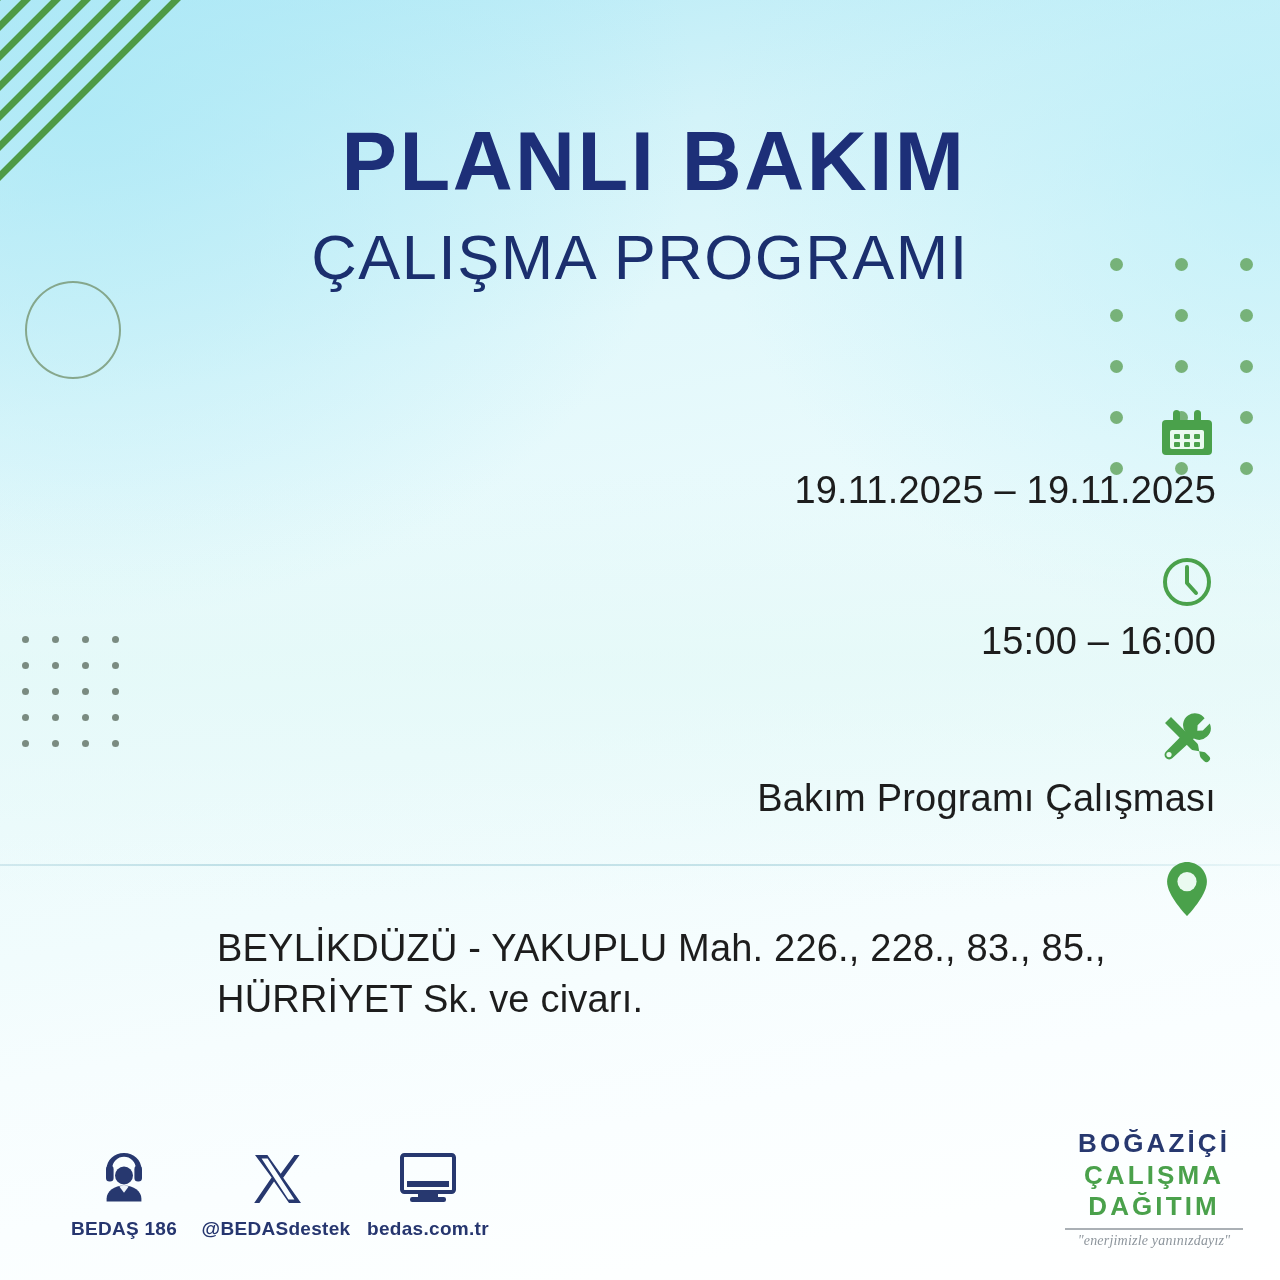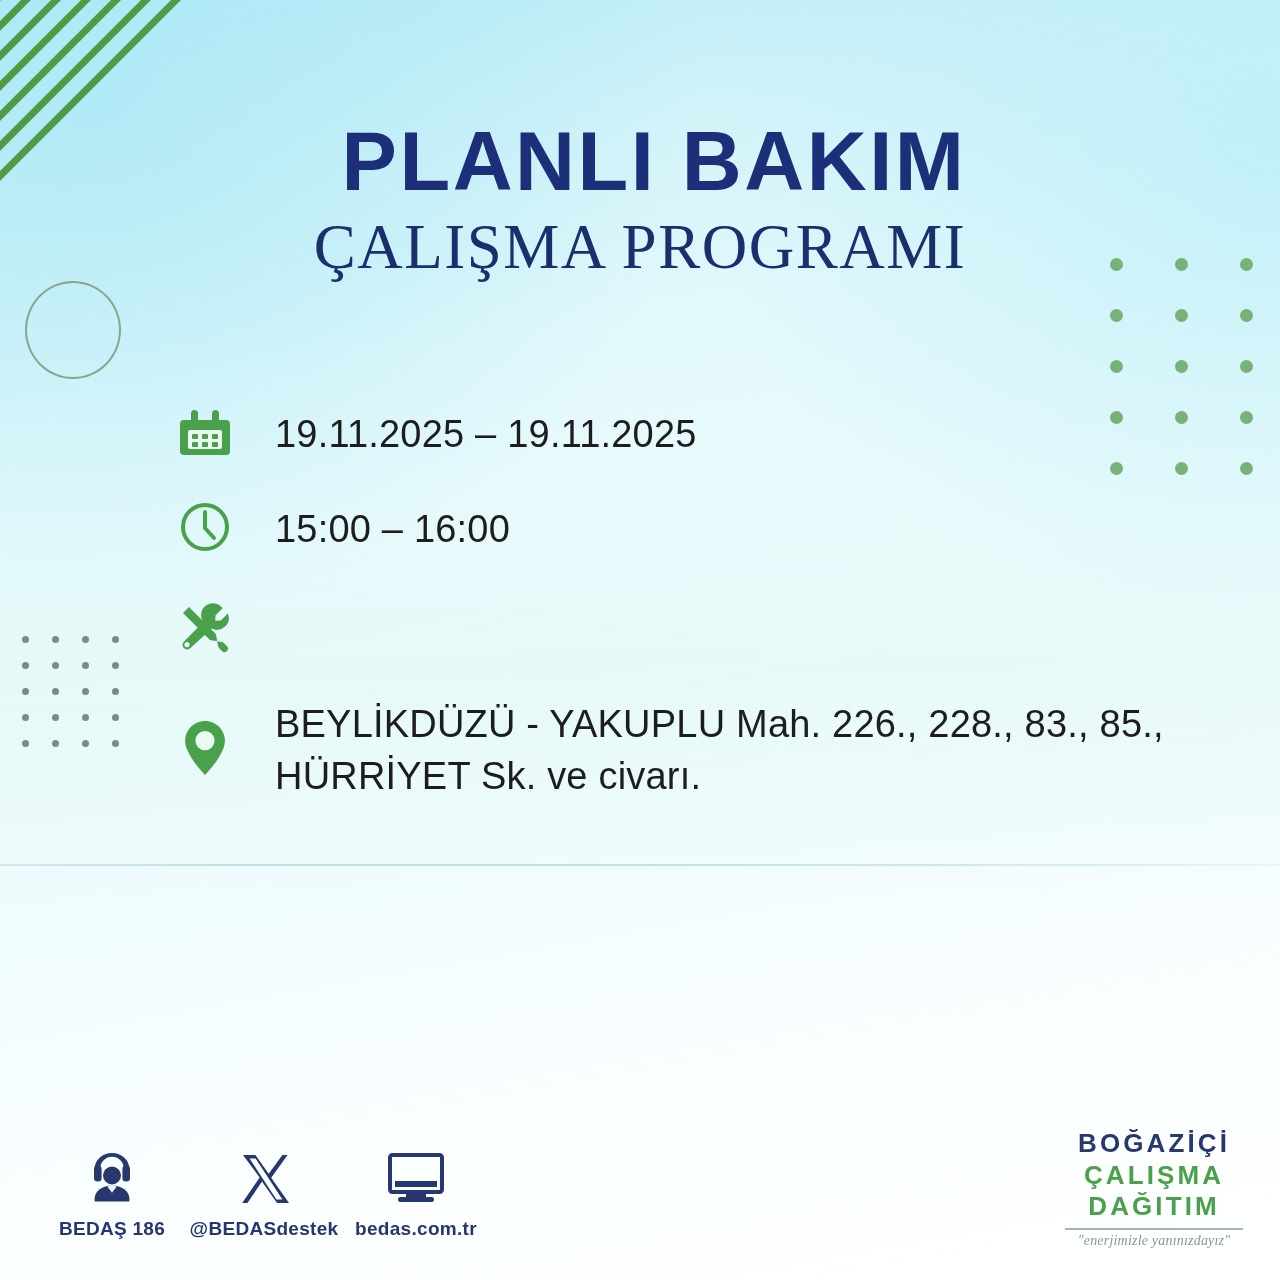--- a/index.html
+++ b/index.html
@@ -98,38 +98,39 @@
   .title-main {
     font-size:83px;
     font-weight:bold;
     letter-spacing:2.5px;
     color:#1d2f78;
     line-height:.96;
     font-family:"Liberation Sans", sans-serif;
     padding-left:28px;
   }
   .title-sub {
-    margin-top:14px;
+    margin-top:24px;
     font-size:63px;
     font-weight:400;
     letter-spacing:1.5px;
     color:#1b2f6e;
     line-height:1;
-    font-family:Liberation Serif, serif;
+    font-family:Liberation Sans, sans-serif;
   }
 
   
   .info {
     position:absolute; left:176px; top:403px;
     width:1040px;
   }
   .row {
     display:flex;
-    align-items:center;
+    align-items:flex-end;
     margin-bottom:37px;
+    flex-direction:column;
   }
   .row:last-child { margin-bottom:0; }
   .row .ico {
     flex:0 0 58px;
     width:58px; height:58px;
     display:flex; align-items:center; justify-content:center;
   }
   .row .txt {
     padding-left:41px;
     font-size:38px;
@@ -139,21 +140,21 @@
     padding-top:5px;
     font-family:"Liberation Sans", sans-serif;
   }
   .row.r-date  .txt { padding-top:4px; }
   .row.r-time  { margin-bottom:44px; }
   .row.r-work  { margin-bottom:36px; }
   .row.r-place .txt { line-height:1.36; }
 
   
   .footer-contacts {
-    position:absolute; left:36px; top:1146px;
+    position:absolute; left:48px; top:1146px;
     display:flex; align-items:flex-end;
   }
   .contact {
     width:152px;
     display:flex; flex-direction:column; align-items:center;
   }
   .contact .c-ico {
     height:60px;
     display:flex; align-items:flex-end; justify-content:center;
   }
@@ -318,20 +319,21 @@
           <g fill="#4aa14b">
             <path d="M38.5,4 a13,13 0 0 0 -10.6,20.5 l-3.9,3.9 6.1,6.1 3.9,-3.9 A13,13 0 1 0 38.5,4 Z
                      M38.5,10.5 a6.6,6.6 0 1 1 0,13.2 6.6,6.6 0 0 1 0,-13.2 Z" opacity="0"></path>
           </g>
           <path d="M43.6,5.2 l-7.0,7.0 -0.3,5.5 5.5,-0.3 7.0,-7.0 a11.8,11.8 0 0 1 -16.0,15.2 L11.5,44.9 a4.6,4.6 0 1 1 -6.5,-6.5 L24.3,19.1 A11.8,11.8 0 0 1 43.6,5.2 Z" fill="#4aa14b"></path>
           <path d="M8.3,5.0 L4.3,9.0 a2.8,2.8 0 0 0 0,4.0 L27.9,36.6 l8.0,-8.0 L12.3,5.0 a2.8,2.8 0 0 0 -4.0,0 Z" fill="#4aa14b" opacity="0"></path>
           <path d="M10.0,4.0 L4.0,10.0 L30.2,36.2 a4.0,4.0 0 0 0 2.2,1.1 l10.4,1.8 a3.6,3.6 0 0 1 2.0,1.0 l3.0,3.0 a3.4,3.4 0 1 1 -4.8,4.8 l-3.0,-3.0 a3.6,3.6 0 0 1 -1.0,-2.0 L37.2,32.5 a4.0,4.0 0 0 0 -1.1,-2.2 Z" fill="#4aa14b"></path>
           <circle cx="8.0" cy="41.6" r="2.6" fill="#eafaf0"></circle>
         </svg>
       </span>
+      <span class="txt">Bakım Programı Çalışması</span>
     </div>
 
     <div class="row r-place">
       <span class="ico">
         <svg width="52" height="58" viewBox="0 0 52 58">
           <path d="M26,2 C15.0,2 6.1,10.9 6.1,21.9 C6.1,35.5 26,56 26,56 C26,56 45.9,35.5 45.9,21.9 C45.9,10.9 37.0,2 26,2 Z" fill="#4aa14b"></path>
           <circle cx="26" cy="21.6" r="9.6" fill="#eafaf0"></circle>
         </svg>
       </span>
       <span class="txt">BEYLİKDÜZÜ - YAKUPLU Mah. 226., 228., 83., 85., HÜRRİYET Sk. ve civarı.</span>

